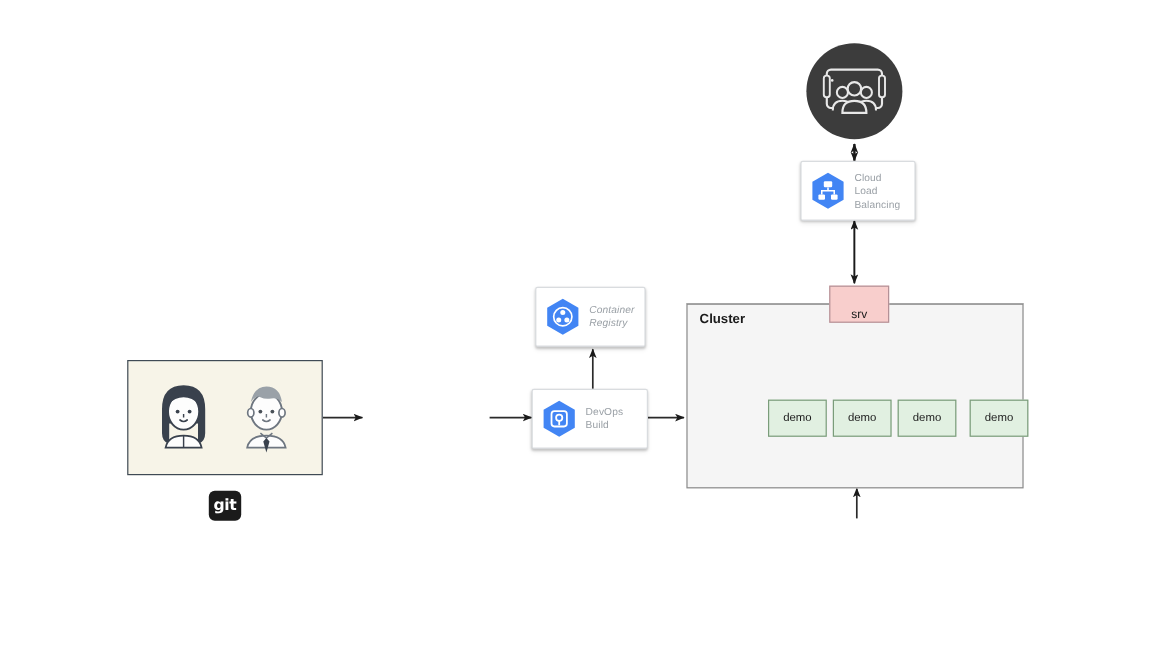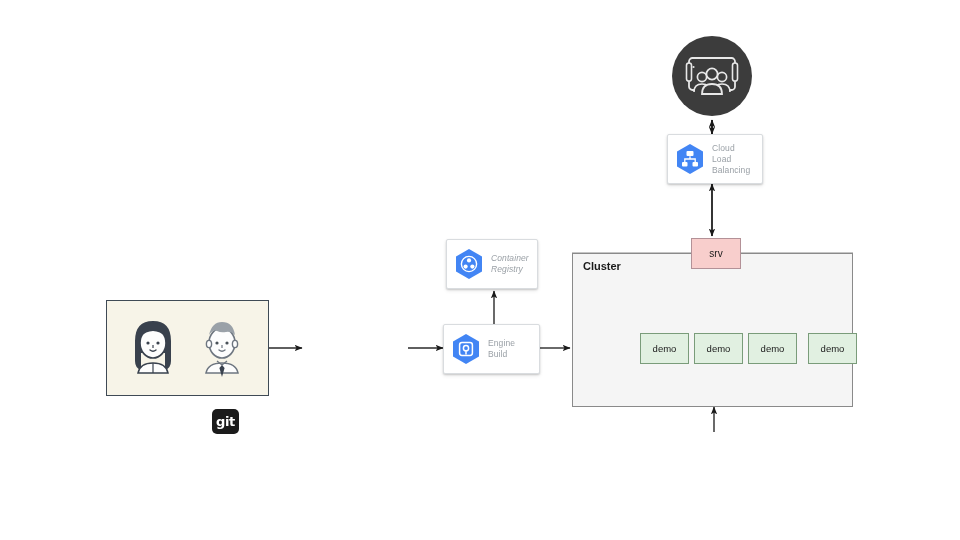--- a/index.html
+++ b/index.html
@@ -56,21 +56,20 @@
   .git-badge {
     position: absolute;
     background: #1b1b1b;
     border-radius: 5px;
     display: flex; align-items: center; justify-content: center;
     color: #ffffff;
     font-family: "DejaVu Sans", sans-serif;
     font-weight: 700;
     font-size: 13px;
     letter-spacing: -.3px;
-    margin-left: 38px;
   }
 
   
   .devops-wrap { position: absolute; text-align: center; }
   .devops-label {
     font-size: 10px; color: #2b2b2b; margin-top: 5px;
     font-family: "Liberation Sans", sans-serif;
   }
 
   
@@ -82,21 +81,21 @@
   .cluster-title {
     position: absolute;
     font-size: 11px;
     font-weight: 700;
     color: #1a1a1a;
   }
   .srv-box {
     position: absolute;
     background: #f8cecc;
     border: 1px solid #b39197;
-    display: flex; align-items: center; justify-content: center;
+    display: flex; align-items: flex-end; justify-content: center;
     font-size: 10px;
     color: #1a1a1a;
   }
   .demo-box {
     position: absolute;
     background: #e1f0e1;
     border: 1px solid #7a9c7a;
     display: flex; align-items: center; justify-content: center;
     font-size: 9.5px;
     color: #1a1a1a;
@@ -225,21 +224,21 @@
 Registry</span>
   </div>
 
   <div class="gcp-card" style="left:443px; top:324px; width:97px; height:50px;">
     <svg class="hexicon" width="30" height="32" viewBox="0 0 30 32" xmlns="http://www.w3.org/2000/svg">
       <path d="M15 1 L28 8.5 V23.5 L15 31 L2 23.5 V8.5 Z" fill="#4285f4"></path>
       <rect x="8.6" y="9.6" width="12.8" height="12.8" rx="2.4" fill="none" stroke="#ffffff" stroke-width="1.5"></rect>
       <circle cx="15" cy="15.2" r="2.6" fill="none" stroke="#ffffff" stroke-width="1.5"></circle>
       <path d="M15 17.6 L15 21.4" stroke="#ffffff" stroke-width="1.5"></path>
     </svg>
-    <span class="gcp-label">Engine Build</span>
+    <span class="gcp-label">DevOps Build</span>
   </div>
 
 
   <div class="dev-box" style="left:106px; top:300px; width:163px; height:96px;">
 
     <svg width="58" height="66" viewBox="0 0 58 66" xmlns="http://www.w3.org/2000/svg">
       <path d="M11 26 q0 -20 18 -20 q18 0 18 20 v20 q0 7 -6 9 v-17 h-24 v17 q-6 -2 -6 -9 z" fill="#39414d"></path>
       <path d="M14 58 q2 -10 15 -10 q13 0 15 10 z" fill="#fdfdfd" stroke="#39414d" stroke-width="1.5"></path>
       <ellipse cx="29" cy="28" rx="13" ry="15" fill="#fdfdfd" stroke="#39414d" stroke-width="1.6"></ellipse>
       <path d="M16 22 q3 -14 13 -14 q10 0 13 14 q-6 -6 -13 -6 q-7 0 -13 6 z" fill="#39414d"></path>

